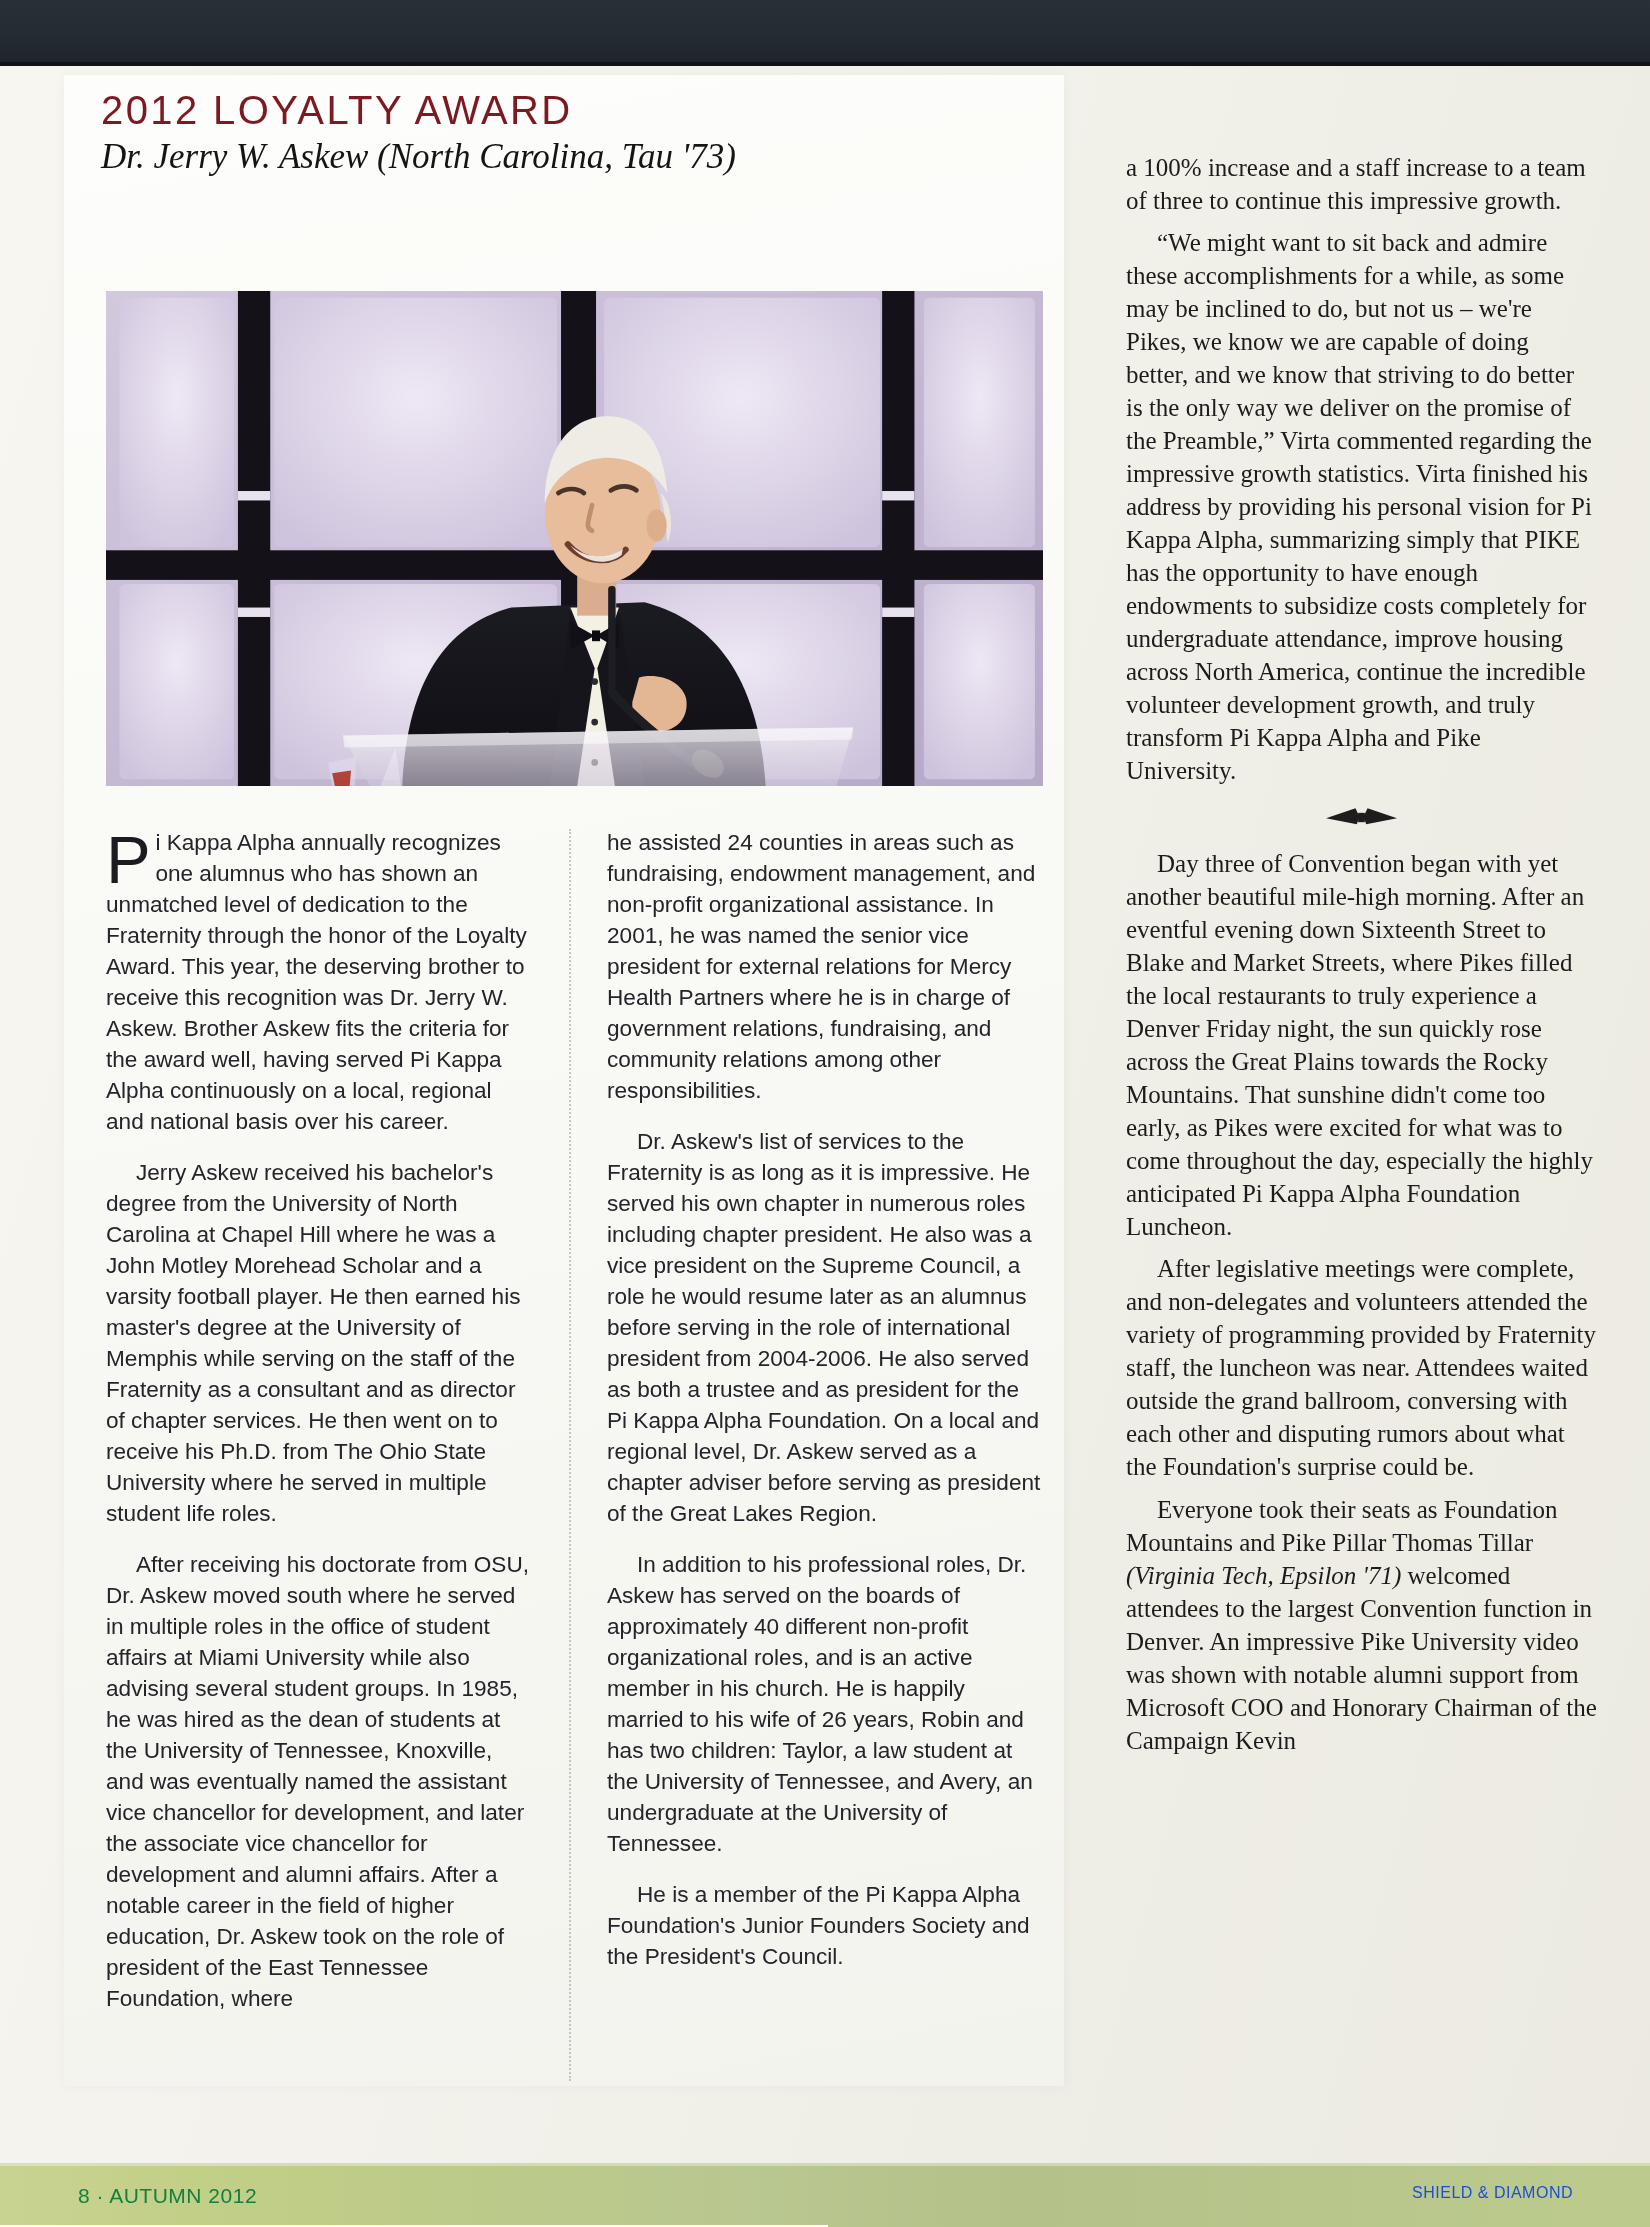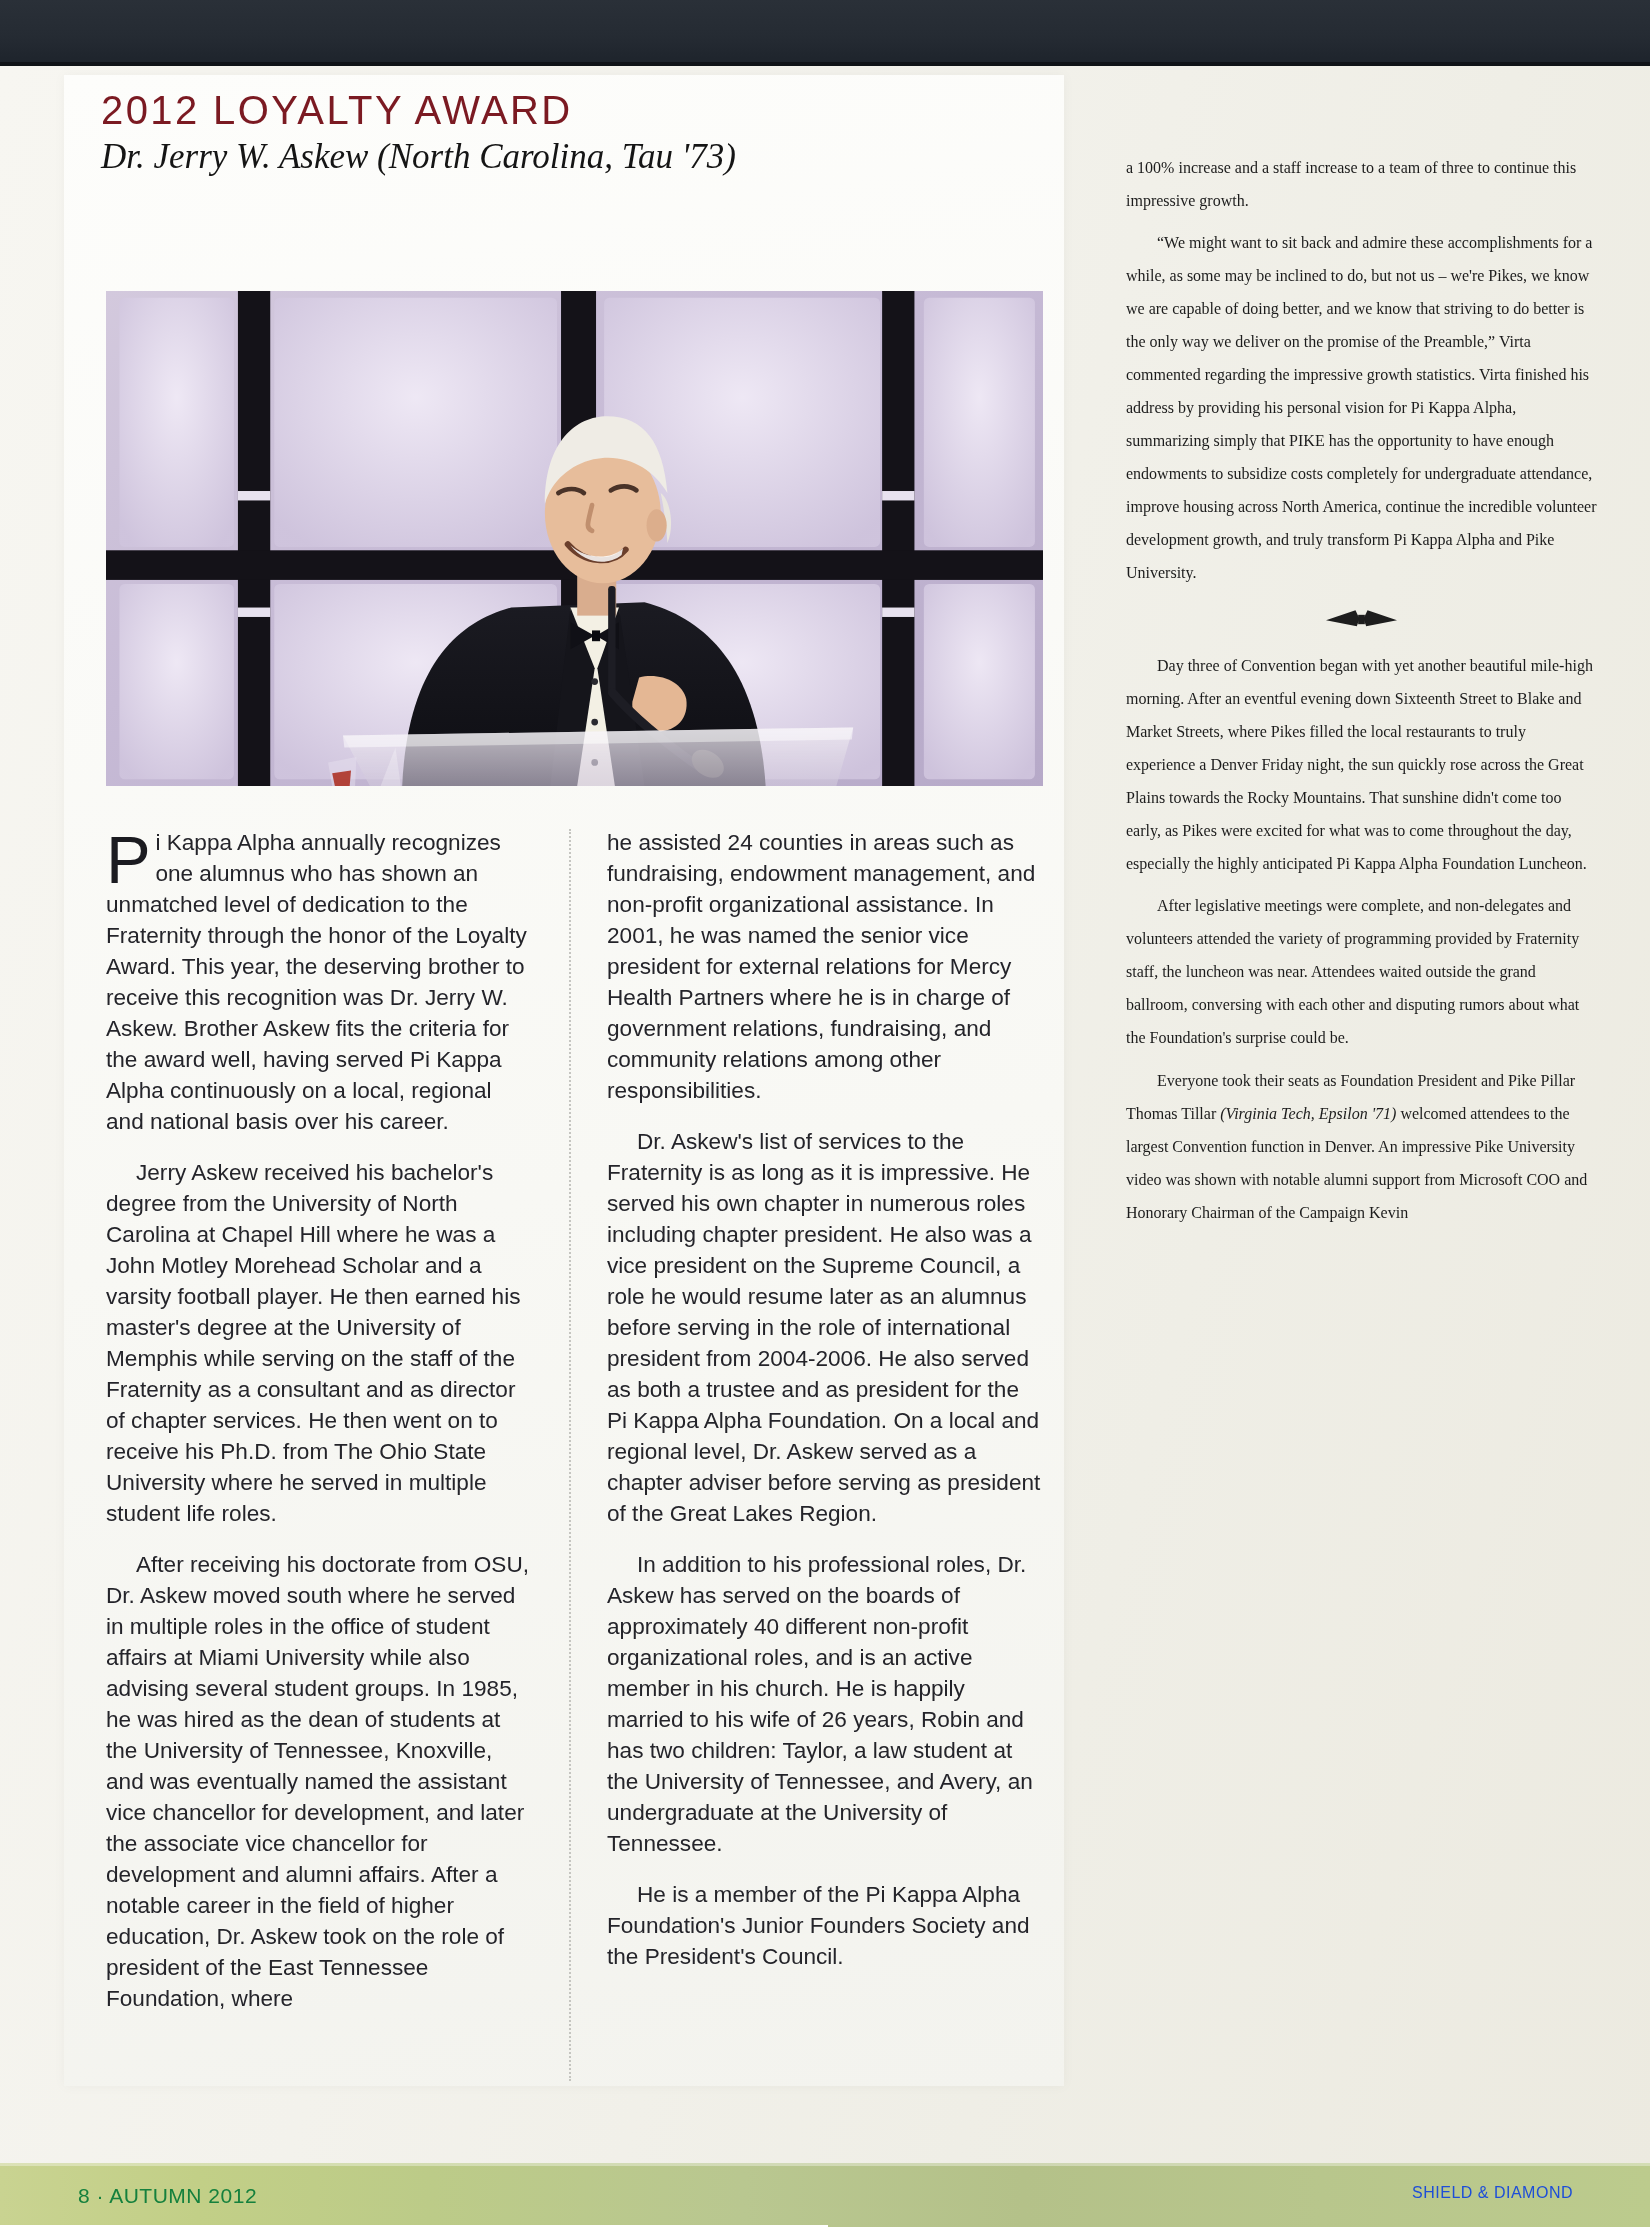--- a/index.html
+++ b/index.html
@@ -131,21 +131,21 @@
     margin-top: 1.3px;
   }
 
   
   #col3 {
     position: absolute;
     left: 1126px;
     top: 151px;
     width: 471px;
     font-family: "Liberation Serif", serif;
-    font-size: 16px;
+    font-size: 25px;
     line-height: 33px;
     color: #1c1c1c;
   }
   #col3 p { margin: 0 0 9.4px 0; text-indent: 31px; }
   #col3 p.first { text-indent: 0; }
   #col3 em { font-style: italic; text-align: right; }
 
   .ornament {
     width: 100%;
     text-align: center;
@@ -333,21 +333,21 @@
     <div class="ornament">
       <svg width="79" height="27" viewBox="0 0 118 40" aria-hidden="true">
         <path d="M6 24 L50 9 L56 22 L52 33 Z" fill="#1d1d1d"></path>
         <path d="M112 24 L68 9 L62 22 L66 33 Z" fill="#1d1d1d"></path>
         <path d="M54 16 L64 16 L64 30 L54 30 Z" fill="#1d1d1d"></path>
       </svg>
     </div>
 
     <p>Day three of Convention began with yet another beautiful mile-high morning. After an eventful evening down Sixteenth Street to Blake and Market Streets, where Pikes filled the local restaurants to truly experience a Denver Friday night, the sun quickly rose across the Great Plains towards the Rocky Mountains. That sunshine didn't come too early, as Pikes were excited for what was to come throughout the day, especially the highly anticipated Pi Kappa Alpha Foundation Luncheon.</p>
     <p>After legislative meetings were complete, and non-delegates and volunteers attended the variety of programming provided by Fraternity staff, the luncheon was near. Attendees waited outside the grand ballroom, conversing with each other and disputing rumors about what the Foundation's surprise could be.</p>
-    <p><span>Everyone took their seats as Foundation President and Pike Pillar Thomas Tillar </span><em>(Virginia Tech, Epsilon '71)</em><span> welcomed attendees to the largest Convention function in Denver. An impressive Pike University video was shown with notable alumni support from Microsoft COO and Honorary Chairman of the Campaign Kevin</span></p>
+    <p><span>Everyone took their seats as Foundation Mountains and Pike Pillar Thomas Tillar </span><em>(Virginia Tech, Epsilon '71)</em><span> welcomed attendees to the largest Convention function in Denver. An impressive Pike University video was shown with notable alumni support from Microsoft COO and Honorary Chairman of the Campaign Kevin</span></p>
   </div>
 
   <div class="footer-bar"></div>
   <div class="footer-notch"></div>
   <div class="footer-left">8 · AUTUMN 2012</div>
   <div class="footer-right">SHIELD &amp; DIAMOND</div>
 
 </div>
 
 

